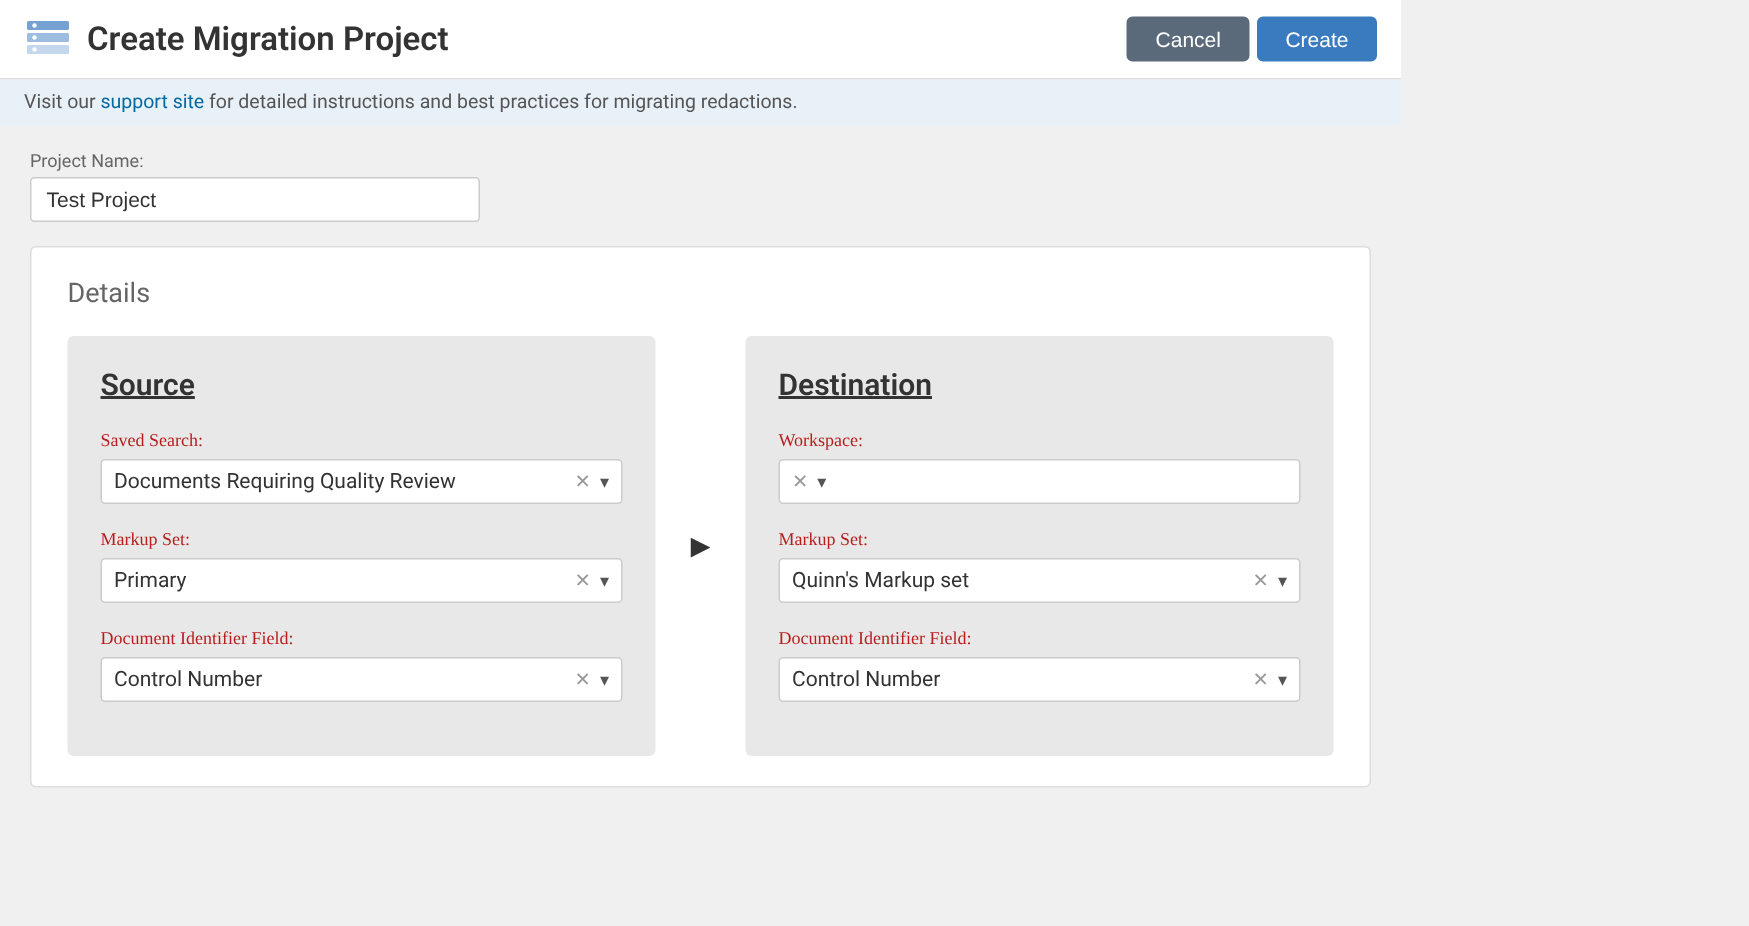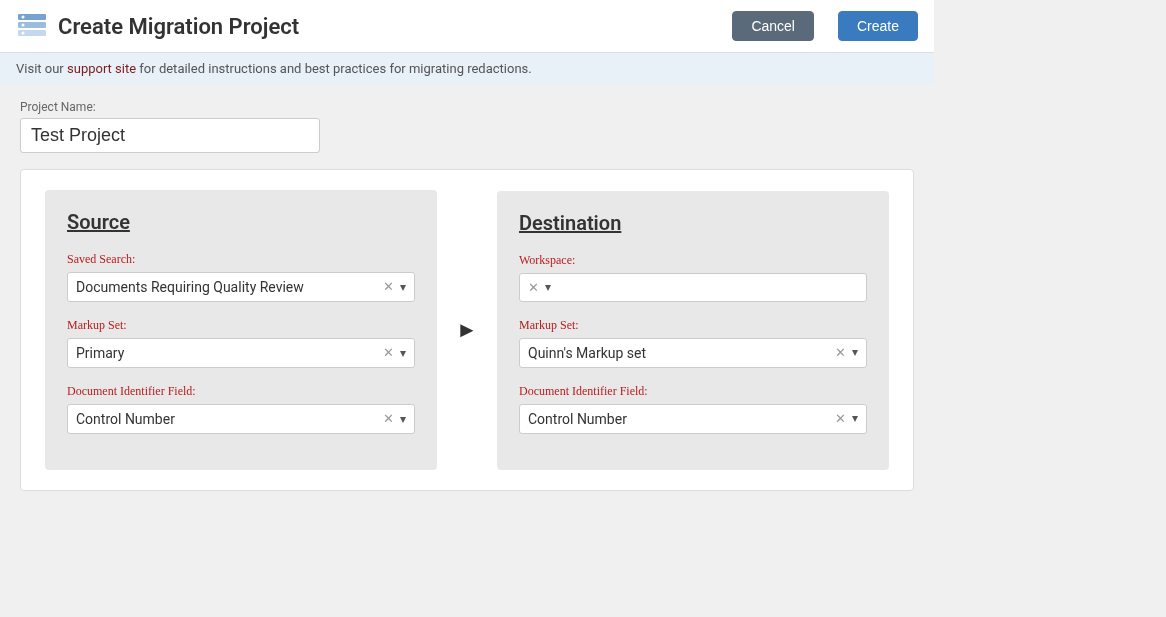--- a/index.html
+++ b/index.html
@@ -41,21 +41,21 @@
       height: 32px;
       color: #3a7bbf;
     }
     .header-title {
       font-size: 22px;
       font-weight: 600;
       color: #333;
     }
     .header-actions {
       display: flex;
-      gap: 24px;
+      gap: 5px;
     }
     .btn {
       padding: 6px 18px;
       border-radius: 4px;
       border: 1px solid transparent;
       cursor: pointer;
       font-size: 14px;
       font-weight: 500;
     }
     .btn-cancel {
@@ -69,39 +69,39 @@
       border-color: #3a7bbf;
     }
     
     .subtitle-bar {
       background: #e8f0f8;
       padding: 8px 16px;
       font-size: 13px;
       color: #555;
     }
     .subtitle-bar a {
-      color: #7f1d1d;
+      color: #0369a1;
       text-decoration: none;
     }
     
     .content {
       padding: 16px 20px;
       flex: 1;
     }
     .project-name-label {
       font-size: 12px;
       color: #666;
       margin-bottom: 4px;
     }
     .project-name-input {
       width: 300px;
       padding: 6px 10px;
       border: 1px solid #ccc;
       border-radius: 3px;
-      font-size: 18px;
+      font-size: 14px;
       color: #333;
       background: #fff;
       margin-bottom: 16px;
     }
     
     .details-card {
       background: #fff;
       border: 1px solid #ddd;
       border-radius: 4px;
       padding: 20px 24px;
@@ -215,20 +215,21 @@
   </div>
 
   <div class="content">
 
     
     <div class="project-name-label">Project Name:</div>
     <input class="project-name-input" type="text" value="Test Project" style="">
 
     
     <div class="details-card">
+      <div class="details-title">Details</div>
 
       <div class="source-dest-row">
 
         <div class="source-panel">
           <div class="panel-title">Source</div>
 
           <div class="field-group">
             <div class="field-label">Saved Search:</div>
             <div class="select-field">
               <span class="select-field-text">Documents Requiring Quality Review</span>

